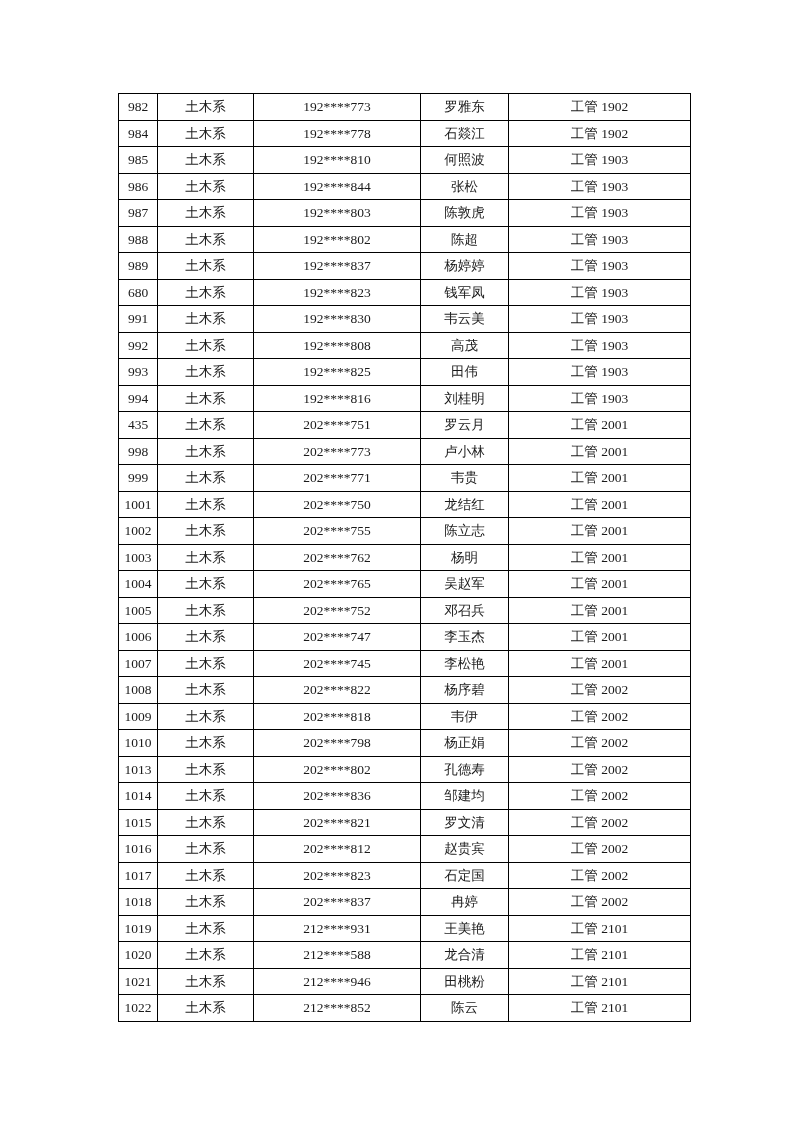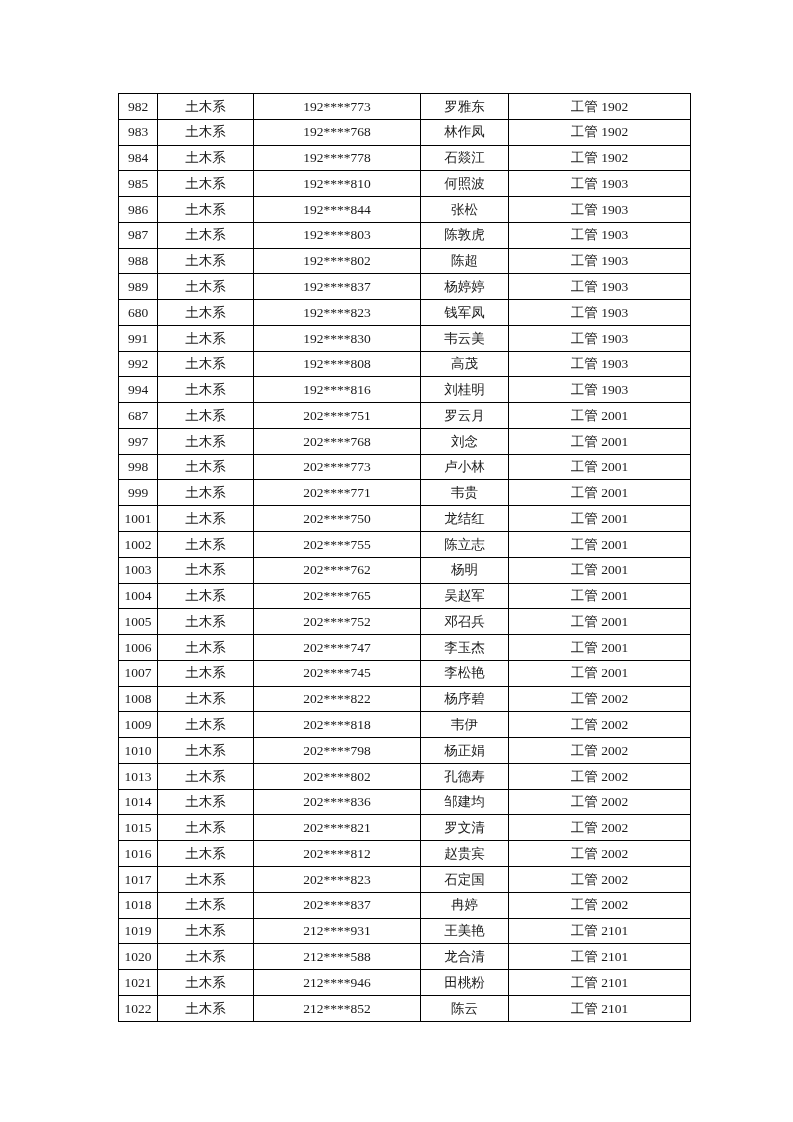--- a/index.html
+++ b/index.html
@@ -56,27 +56,20 @@
     </colgroup>
     <tbody>
         <tr>
           <td>982</td>
           <td>土木系</td>
           <td>192****773</td>
           <td>罗雅东</td>
           <td>工管 1902</td>
         </tr>
         <tr>
-          <td>983</td>
-          <td>土木系</td>
-          <td>192****768</td>
-          <td>林作凤</td>
-          <td>工管 1902</td>
-        </tr>
-        <tr>
           <td>984</td>
           <td>土木系</td>
           <td>192****778</td>
           <td>石燚江</td>
           <td>工管 1902</td>
         </tr>
         <tr>
           <td>985</td>
           <td>土木系</td>
           <td>192****810</td>
@@ -126,38 +119,38 @@
           <td>工管 1903</td>
         </tr>
         <tr>
           <td>992</td>
           <td>土木系</td>
           <td>192****808</td>
           <td>高茂</td>
           <td>工管 1903</td>
         </tr>
         <tr>
+          <td>993</td>
+          <td>土木系</td>
+          <td>192****825</td>
+          <td>田伟</td>
+          <td>工管 1903</td>
+        </tr>
+        <tr>
           <td>994</td>
           <td>土木系</td>
           <td>192****816</td>
           <td>刘桂明</td>
           <td>工管 1903</td>
         </tr>
         <tr>
-          <td>687</td>
+          <td>435</td>
           <td>土木系</td>
           <td>202****751</td>
           <td>罗云月</td>
-          <td>工管 2001</td>
-        </tr>
-        <tr>
-          <td>997</td>
-          <td>土木系</td>
-          <td>202****768</td>
-          <td>刘念</td>
           <td>工管 2001</td>
         </tr>
         <tr>
           <td>998</td>
           <td>土木系</td>
           <td>202****773</td>
           <td>卢小林</td>
           <td>工管 2001</td>
         </tr>
         <tr>

